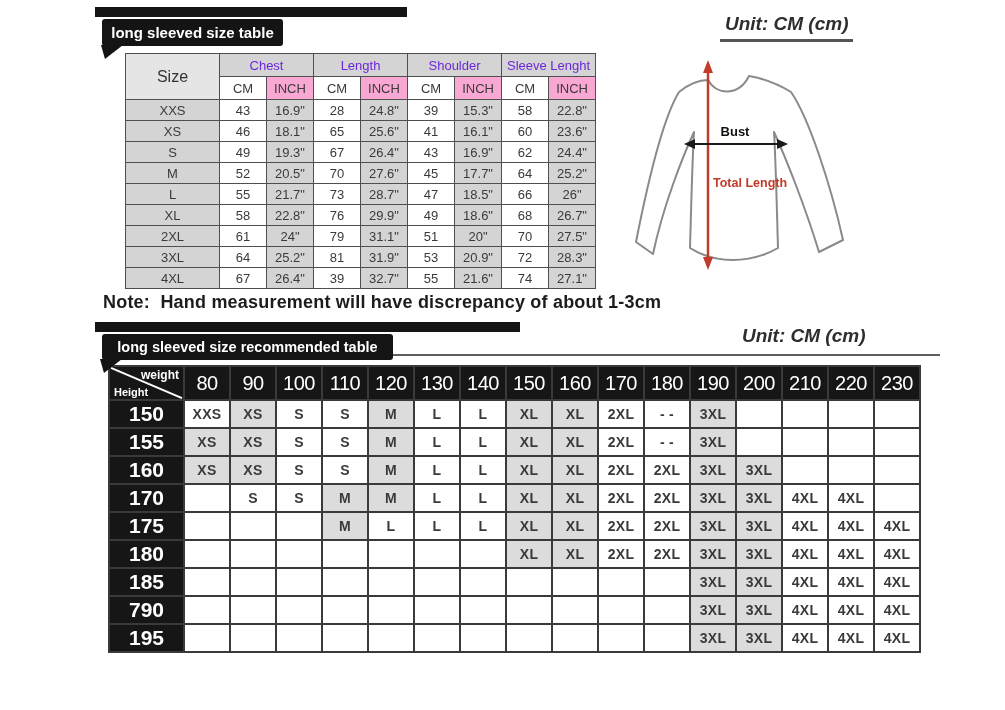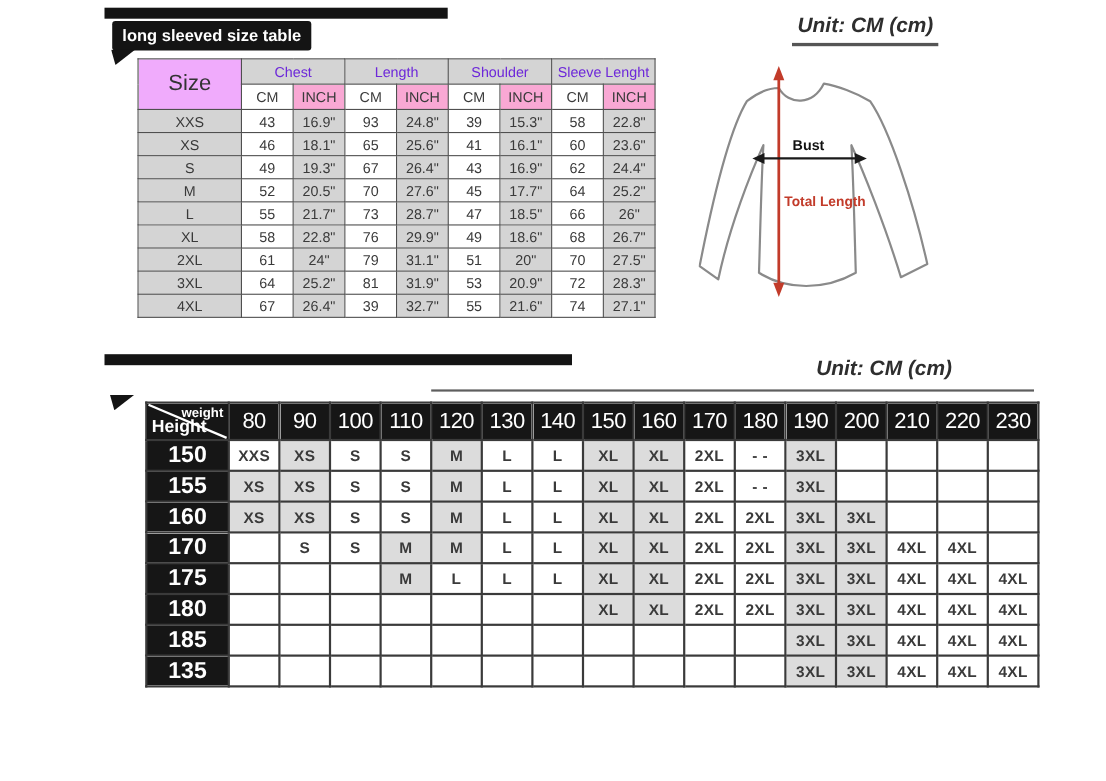--- a/index.html
+++ b/index.html
@@ -27,42 +27,42 @@
   .note { position:absolute; left:103px; top:292px; font-size:18px; font-weight:bold;
           color:#1c1c1c; white-space:pre; letter-spacing:0.2px; }
 
   
   .size-table { position:absolute; left:125px; top:53px; width:470px;
                 border-collapse:collapse; table-layout:fixed; }
   .size-table th, .size-table td { border:1px solid #4f4f4f; text-align:center;
                 vertical-align:middle; overflow:hidden; }
   .size-table thead tr { height:23px; }
   .size-table tbody tr { height:21px; }
-  .st-corner { background:#f0abfc; font-size:20px; font-weight:500; color:#333; }
+  .st-corner { background:#e5e5e5; font-size:16px; font-weight:500; color:#333; }
   .st-group  { background:#d4d4d4; font-size:13px; font-weight:400; color:#6d28d9; }
   .st-sub-cm   { background:#ffffff; font-size:13px; font-weight:400; color:#3a3a3a; }
   .st-sub-inch { background:#f9a8d4; font-size:13px; font-weight:400; color:#3a3a3a; }
   .st-size { background:#d4d4d4; font-size:13px; font-weight:400; color:#3a3a3a; }
   .st-cm   { background:#ffffff; font-size:13px; color:#3a3a3a; }
   .st-inch { background:#d4d4d4; font-size:13px; color:#3a3a3a; }
 
   
   .shirt { position:absolute; left:635px; top:56px; width:245px; height:238px; }
 
   
-  .recommend-table { position:absolute; left:132px; top:365px; width:811px;
+  .recommend-table { position:absolute; left:108px; top:365px; width:811px;
                      border-collapse:collapse; table-layout:fixed; z-index:1;border-radius:29px; }
   .recommend-table th, .recommend-table td { border:2px solid #3a3a3a; text-align:center;
                      vertical-align:middle; overflow:hidden; }
   .recommend-table thead tr { height:34px; }
   .recommend-table tbody tr { height:28px; }
   .rt-corner { background:#161616; position:relative; border-color:#ffffff; }
   .rt-corner svg { position:absolute; left:0; top:0; width:100%; height:100%; }
   .corner-weight { position:absolute; top:1px; right:4px; color:#fff; font-size:12px; font-weight:bold; }
-  .corner-height { position:absolute; bottom:1px; left:4px; color:#fff; font-size:16px; font-weight:bold; }
+  .corner-height { position:absolute; bottom:1px; left:4px; color:#fff; font-size:11px; font-weight:bold; }
   .rt-weight { background:#161616; color:#ffffff; font-size:20px; font-weight:normal;
                letter-spacing:-0.5px; border-color:#ffffff; }
   .rt-height { background:#161616; color:#ffffff; font-size:21px; font-weight:bold;
                border-color:#ffffff; }
   .rt-cell { background:#ffffff; font-size:14px; font-weight:600; color:#3a3a3a; letter-spacing:0.3px; }
   .rt-cell.gray { background:#dcdcdc; }
 </style>
 </head>
 <body>
 
@@ -104,21 +104,21 @@
           <th class="st-sub-inch">INCH</th>
           <th class="st-sub-cm">CM</th>
           <th class="st-sub-inch">INCH</th>
         </tr>
       </thead>
     <tbody>
         <tr>
           <th class="st-size">XXS</th>
           <td class="st-cm">43</td>
           <td class="st-inch">16.9"</td>
-          <td class="st-cm">93</td>
+          <td class="st-cm">28</td>
           <td class="st-inch">24.8"</td>
           <td class="st-cm">39</td>
           <td class="st-inch">15.3"</td>
           <td class="st-cm">58</td>
           <td class="st-inch">22.8"</td>
         </tr>
         <tr>
           <th class="st-size">XS</th>
           <td class="st-cm">46</td>
           <td class="st-inch">18.1"</td>
@@ -226,22 +226,26 @@
     <line x1="73" y1="14" x2="73" y2="204" stroke="#c23b2a" stroke-width="2.5"></line>
     <polygon points="73,4 68,17 78,17" fill="#c23b2a"></polygon>
     <polygon points="73,214 68,201 78,201" fill="#c23b2a"></polygon>
     <line x1="57" y1="88" x2="145" y2="88" stroke="#1a1a1a" stroke-width="2"></line>
     <polygon points="49,88 60,83 60,93" fill="#1a1a1a"></polygon>
     <polygon points="153,88 142,83 142,93" fill="#1a1a1a"></polygon>
     <text x="100" y="80" text-anchor="middle" font-size="13" font-weight="bold" fill="#111">Bust</text>
     <text x="78" y="131" text-anchor="start" font-size="12.5" font-weight="bold" fill="#c23b2a">Total Length</text>
   </svg>
 
+  <div class="note">Note:  Hand measurement will have discrepancy of about 1-3cm</div>
 
   <div class="banner-bar" id="bar2"></div>
+  <div class="bubble" id="bubble2">
+    <span>long sleeved size recommended table</span>
+  </div>
   <div class="tail" id="tail2"></div>
   <div class="unit" id="unit2">Unit: CM (cm)</div>
   <div class="long-line"></div>
 
   <table class="recommend-table">
     <colgroup>
       <col style="width:75px">
         <col style="width:46px">
         <col style="width:46px">
         <col style="width:46px">
@@ -414,21 +418,40 @@
           <td class="rt-cell"></td>
           <td class="rt-cell"></td>
           <td class="rt-cell"></td>
           <td class="rt-cell gray">3XL</td>
           <td class="rt-cell gray">3XL</td>
           <td class="rt-cell">4XL</td>
           <td class="rt-cell">4XL</td>
           <td class="rt-cell">4XL</td>
         </tr>
         <tr>
-          <th class="rt-height">135</th>
+          <th class="rt-height">790</th>
+          <td class="rt-cell"></td>
+          <td class="rt-cell"></td>
+          <td class="rt-cell"></td>
+          <td class="rt-cell"></td>
+          <td class="rt-cell"></td>
+          <td class="rt-cell"></td>
+          <td class="rt-cell"></td>
+          <td class="rt-cell"></td>
+          <td class="rt-cell"></td>
+          <td class="rt-cell"></td>
+          <td class="rt-cell"></td>
+          <td class="rt-cell gray">3XL</td>
+          <td class="rt-cell gray">3XL</td>
+          <td class="rt-cell">4XL</td>
+          <td class="rt-cell">4XL</td>
+          <td class="rt-cell">4XL</td>
+        </tr>
+        <tr>
+          <th class="rt-height">195</th>
           <td class="rt-cell"></td>
           <td class="rt-cell"></td>
           <td class="rt-cell"></td>
           <td class="rt-cell"></td>
           <td class="rt-cell"></td>
           <td class="rt-cell"></td>
           <td class="rt-cell"></td>
           <td class="rt-cell"></td>
           <td class="rt-cell"></td>
           <td class="rt-cell"></td>

